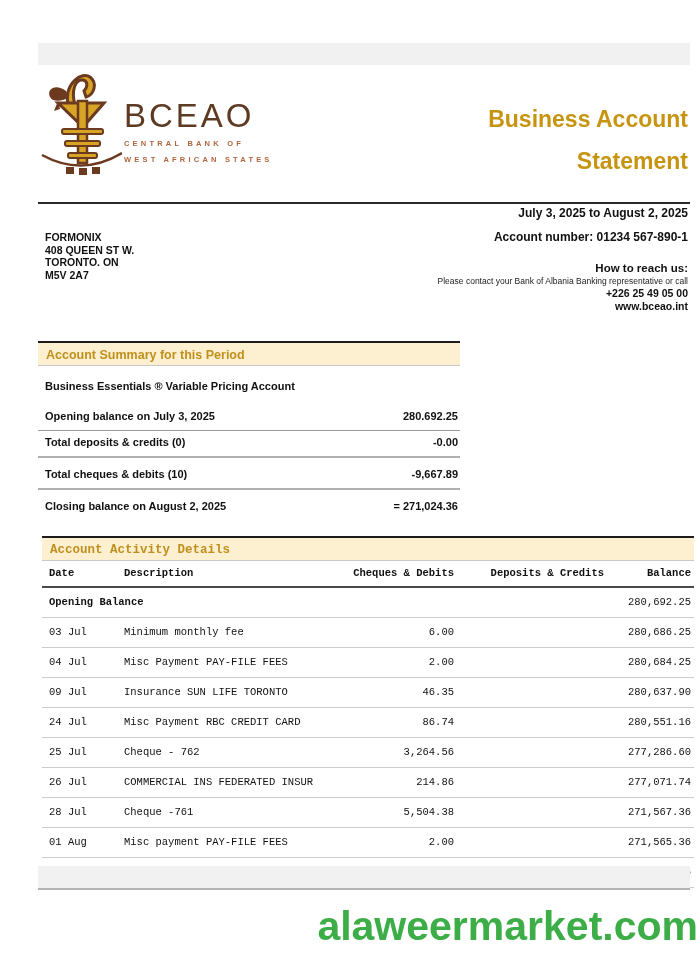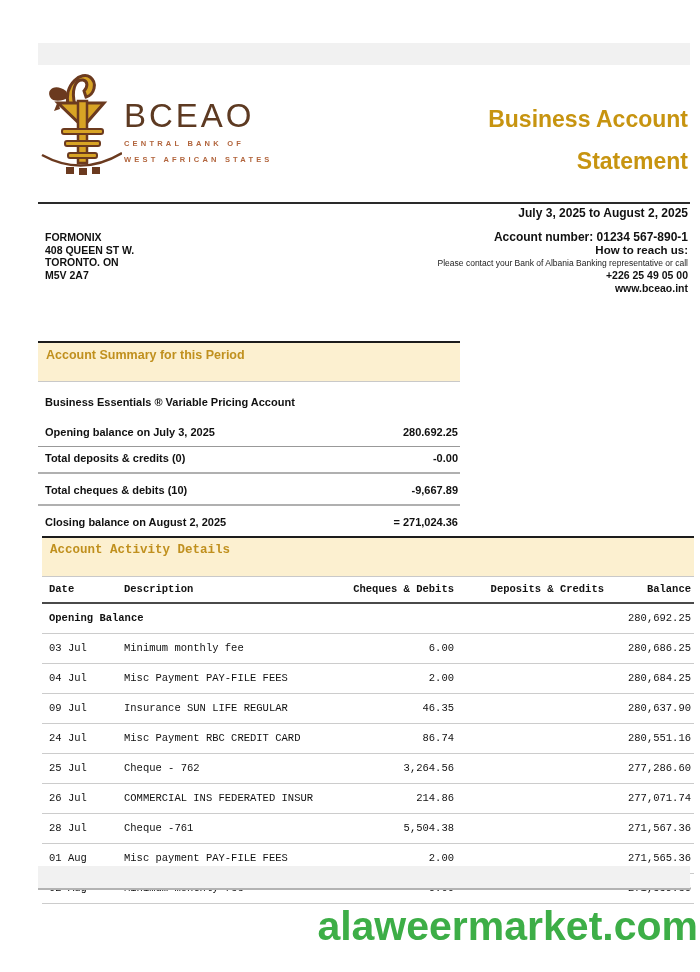--- a/index.html
+++ b/index.html
@@ -18,28 +18,28 @@
   .brand-name{font-size:33px;font-weight:400;letter-spacing:3px;color:#5d3a22;line-height:34px;}
   .brand-sub{margin-top:6px;font-size:7.5px;font-weight:bold;letter-spacing:3.2px;color:#b2653d;line-height:10px;}
   .doc-title{position:absolute;top:98px;right:12px;text-align:right;font-size:23px;font-weight:bold;color:#c79410;line-height:42px;}
 
   .rule{position:absolute;top:202px;left:38px;width:652px;border-top:2px solid #2a2a2a;}
 
   .recipient{position:absolute;top:231px;left:45px;font-size:10.5px;font-weight:bold;line-height:12.5px;color:#111;}
 
   .stmt-info{position:absolute;top:206px;right:12px;text-align:right;color:#111;}
   .stmt-info .period{font-size:12px;font-weight:bold;margin-bottom:10px;}
-  .stmt-info .account{font-size:12px;font-weight:bold;}
+  .stmt-info .account{font-size:12px;font-weight:bold;margin-bottom:18px;}
   .stmt-info .reach-heading{font-size:11.5px;font-weight:bold;}
   .stmt-info .reach-note{font-size:8.5px;color:#222;margin:2px 0 1px 0;}
   .stmt-info .phone,.stmt-info .website{font-size:10.5px;font-weight:bold;line-height:13px;}
 
   
   .band{background:#fcf0d0;border-top:2px solid #1c1c1c;border-bottom:1px solid #c9c9c9;
-        color:#c0901e;font-weight:bold;font-size:12.5px;padding:5px 0 19px 8px;}
+        color:#c0901e;font-weight:bold;font-size:12.5px;padding:5px 0 3px 8px;}
 
   
   .summary{position:absolute;top:341px;left:38px;width:422px;}
   .account-type{margin-top:14px;font-size:11px;font-weight:bold;color:#111;padding-left:7px;}
   .sum-table{margin-top:13px;}
   .sum-row{display:flex;justify-content:space-between;align-items:center;height:22px;
            font-size:11px;font-weight:bold;color:#111;padding:0 2px 3px 7px;border-bottom:1px solid #999;}
   .sum-row.gap{border-bottom:2px solid #b0b0b0;margin-bottom:5px;}
   .sum-row:last-child{border-bottom:none;}
 
@@ -163,21 +163,21 @@
     </div>
     <div class="arow">
       <span>04 Jul</span>
       <span>Misc Payment PAY-FILE FEES</span>
       <span class="num">2.00</span>
       <span class="num"></span>
       <span class="num">280,684.25</span>
     </div>
     <div class="arow">
       <span>09 Jul</span>
-      <span>Insurance SUN LIFE REGULAR</span>
+      <span>Insurance SUN LIFE TORONTO</span>
       <span class="num">46.35</span>
       <span class="num"></span>
       <span class="num">280,637.90</span>
     </div>
     <div class="arow">
       <span>24 Jul</span>
       <span>Misc Payment RBC CREDIT CARD</span>
       <span class="num">86.74</span>
       <span class="num"></span>
       <span class="num">280,551.16</span>

